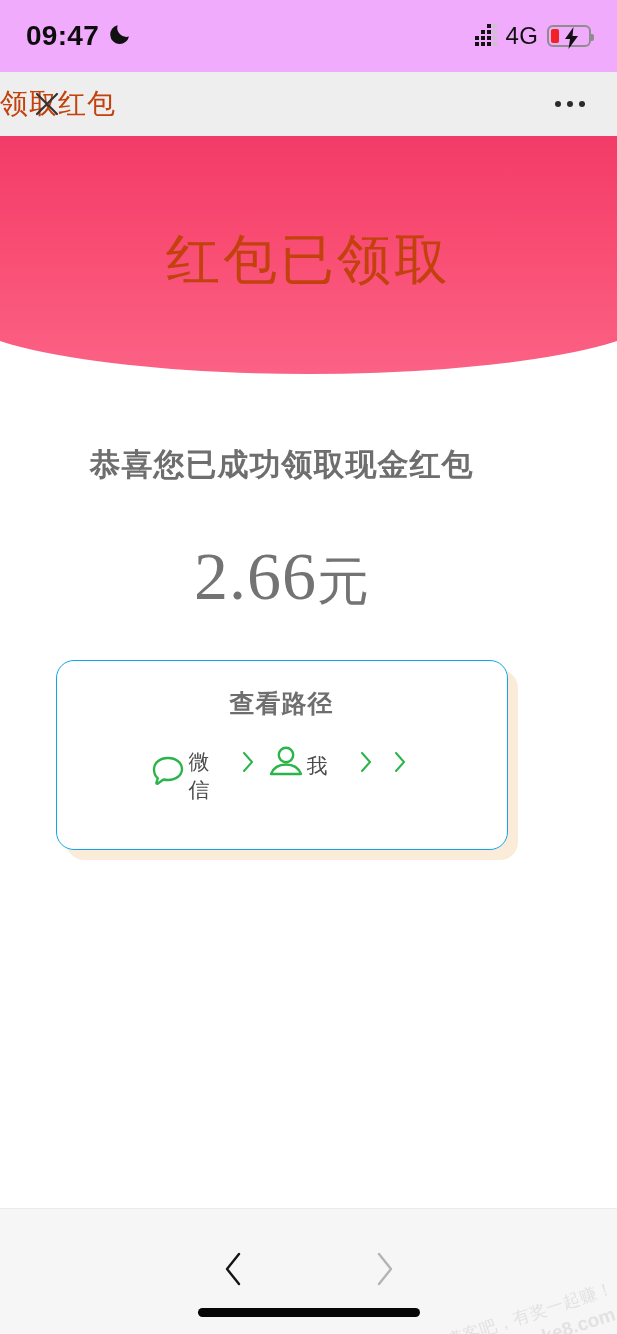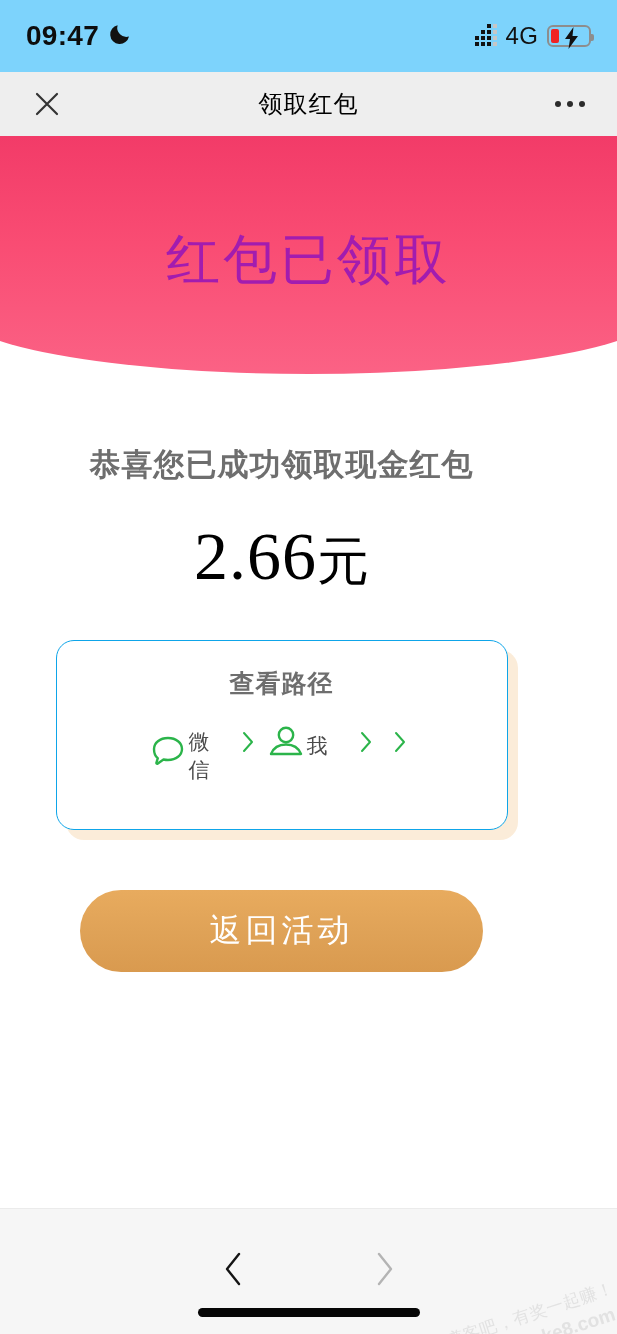--- a/index.html
+++ b/index.html
@@ -21,21 +21,21 @@
     background: #ffffff;
     overflow: hidden;
   }
 
   
   .statusbar {
     position: absolute;
     top: 0; left: 0;
     width: 617px;
     height: 72px;
-    background: #7dd3fc;
+    background: #f0abfc;
     display: flex;
     align-items: center;
     justify-content: space-between;
     padding: 0 26px;
     box-sizing: border-box;
   }
   .status-left {
     display: flex;
     align-items: center;
     gap: 9px;
@@ -116,27 +116,27 @@
     width: 617px;
     height: 64px;
     background: #eeeeee;
     display: flex;
     align-items: center;
     justify-content: space-between;
     padding: 0 26px;
     box-sizing: border-box;
   }
   .nav-title {
-    font-size: 24px;
-    color: #000000;
+    font-size: 28px;
+    color: #c2410c;
     font-weight: 500;
     letter-spacing: 1px;
     position: absolute;
     left: 0; right: 0;
-    text-align: center;
+    text-align: left;
     pointer-events: none;
   }
   .nav-btn {
     position: relative;
     z-index: 2;
     width: 42px;
     height: 42px;
     display: flex;
     align-items: center;
     justify-content: center;
@@ -171,21 +171,21 @@
     background: linear-gradient(180deg, #f23b68 0%, #f94c73 45%, #fb6285 100%);
     border-bottom-left-radius: 50% 28%;
     border-bottom-right-radius: 50% 28%;
   }
   .hero-title {
     position: absolute;
     top: 88px;
     left: 0; right: 0;
     text-align: center;
     font-size: 54px;
-    color: #a21caf;
+    color: #c2410c;
     letter-spacing: 3px;
     font-weight: 400;
   }
 
   
   .content {
     position: absolute;
     top: 374px; left: 0;
     width: 563px;
     background: #ffffff;
@@ -193,22 +193,22 @@
   .congrats {
     text-align: center;
     font-size: 31px;
     color: #6e6e6e;
     font-weight: bold;
     letter-spacing: 1px;
     margin-top: 70px;
   }
   .amount {
     text-align: center;
-    margin-top: 36px;
-    color: #000000;
+    margin-top: 56px;
+    color: #737373;
     font-family: "Liberation Serif", "DejaVu Serif", serif;
     line-height: 1;
   }
   .amount .num {
     font-size: 68px;
     letter-spacing: 1px;
   }
   .amount .unit {
     font-size: 52px;
     font-family: "Liberation Sans", "DejaVu Sans", sans-serif;
@@ -472,21 +472,20 @@
             <svg width="16" height="24" viewBox="0 0 16 24">
               <path d="M4 3l8 9-8 9" fill="none" stroke="#2bb44a" stroke-width="2" stroke-linecap="round" stroke-linejoin="round"></path>
             </svg>
           </div>
 
 
         </div>
       </div>
     </div>
 
-    <button class="cta">返回活动</button>
 
   </div>
 
   <div class="bottombar">
     <div class="bb-back">
       <svg width="26" height="38" viewBox="0 0 26 38">
         <path d="M18 4 6 19l12 15" fill="none" stroke="#141414" stroke-width="2.4" stroke-linecap="round" stroke-linejoin="round"></path>
       </svg>
     </div>
     <div class="bb-fwd">

